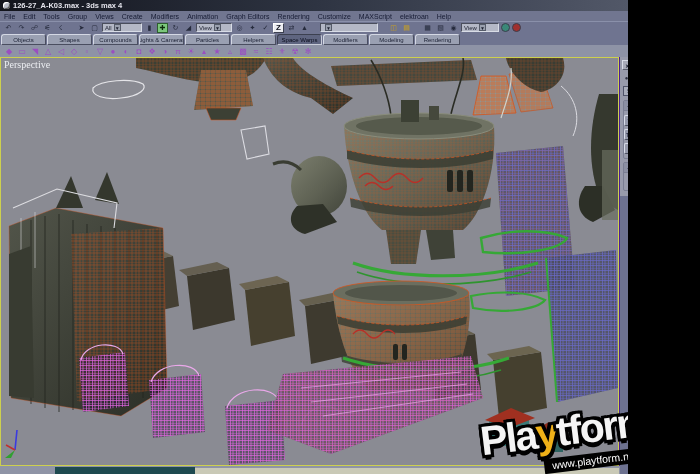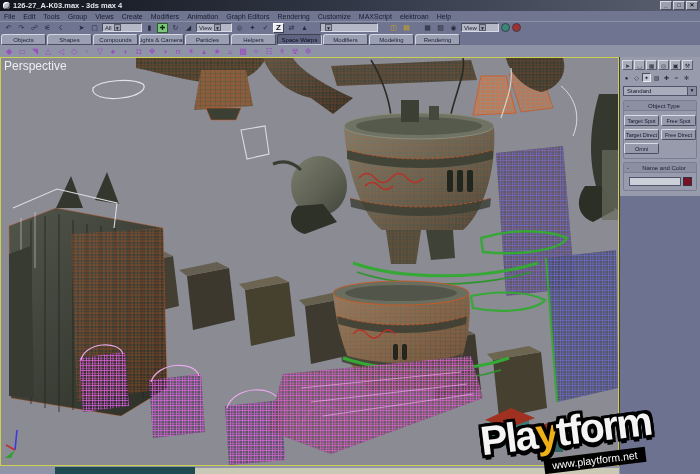--- a/index.html
+++ b/index.html
@@ -1,17 +1,17 @@
 <!DOCTYPE html>
 <html><head>
 <meta charset="utf-8">
 <style>
   html,body{margin:0;padding:0;background:#000;}
-  .app{position:relative;width:700px;height:474px;overflow:hidden;
-       font-family:"Liberation Sans",sans-serif;background:#404040;}
+  .app{position:relative;width:628px;height:474px;overflow:hidden;
+       font-family:"Liberation Sans",sans-serif;background:#4c1d95;}
 
   
   .titlebar{position:absolute;left:0;top:0;width:700px;height:11px;
     background:linear-gradient(90deg,#12141c 0%,#2e3442 45%,#4a5060 80%,#5a6070 100%);
     display:flex;align-items:center;gap:3px;padding-left:3px;box-sizing:border-box;
     color:#e4e4ec;font-size:7.5px;font-weight:bold;}
   .appicon{width:7px;height:7px;border-radius:50%;background:#b8bcc8;
     box-shadow:inset 1px 1px 0 #fff,inset -1px -1px 0 #555;}
   .winbtns{position:absolute;right:2px;top:1px;display:flex;gap:1px;}
   .winbtn{width:12px;height:9px;background:#9aa0ae;border:1px solid;
@@ -53,21 +53,21 @@
 
   .shelf{position:absolute;left:0;top:45px;width:700px;height:12px;background:#8e93a6;
     display:flex;align-items:center;gap:3px;padding:0 4px;}
   .sicon{width:10px;height:10px;display:flex;align-items:center;justify-content:center;
     font-size:8px;color:#9a4fc0;flex:0 0 auto;}
 
   
   .viewport{position:absolute;left:0;top:57px;width:619px;height:409px;
     border:1px solid #cdd04e;box-sizing:border-box;background:#8a8b93;overflow:hidden;}
   .viewport svg{position:absolute;left:0;top:0;}
-  .vplabel{position:absolute;left:3px;top:1px;font-size:12px;color:#eceef2;z-index:3;}
+  .vplabel{position:absolute;left:3px;top:1px;font-size:10px;color:#eceef2;z-index:3;font-family:Liberation Serif, serif;}
 
   .bottomstrip{position:absolute;left:0;top:466px;width:620px;height:8px;background:#8f94a6;}
   .bs-teal{position:absolute;left:55px;top:1px;width:140px;height:7px;background:#1e4a50;}
   .bs-tan{position:absolute;left:195px;top:2px;width:424px;height:6px;background:#c9c9b6;}
 
   
   .cpanel{position:absolute;left:620px;top:57px;width:80px;height:417px;background:#6d7290;}
   .cp-top{background:#989bab;padding:2px 0 5px 0;}
   .cp-tabs{display:flex;gap:1px;padding:1px 2px;}
   .cptab{width:11px;height:10px;background:#a8abb8;border:1px solid;

